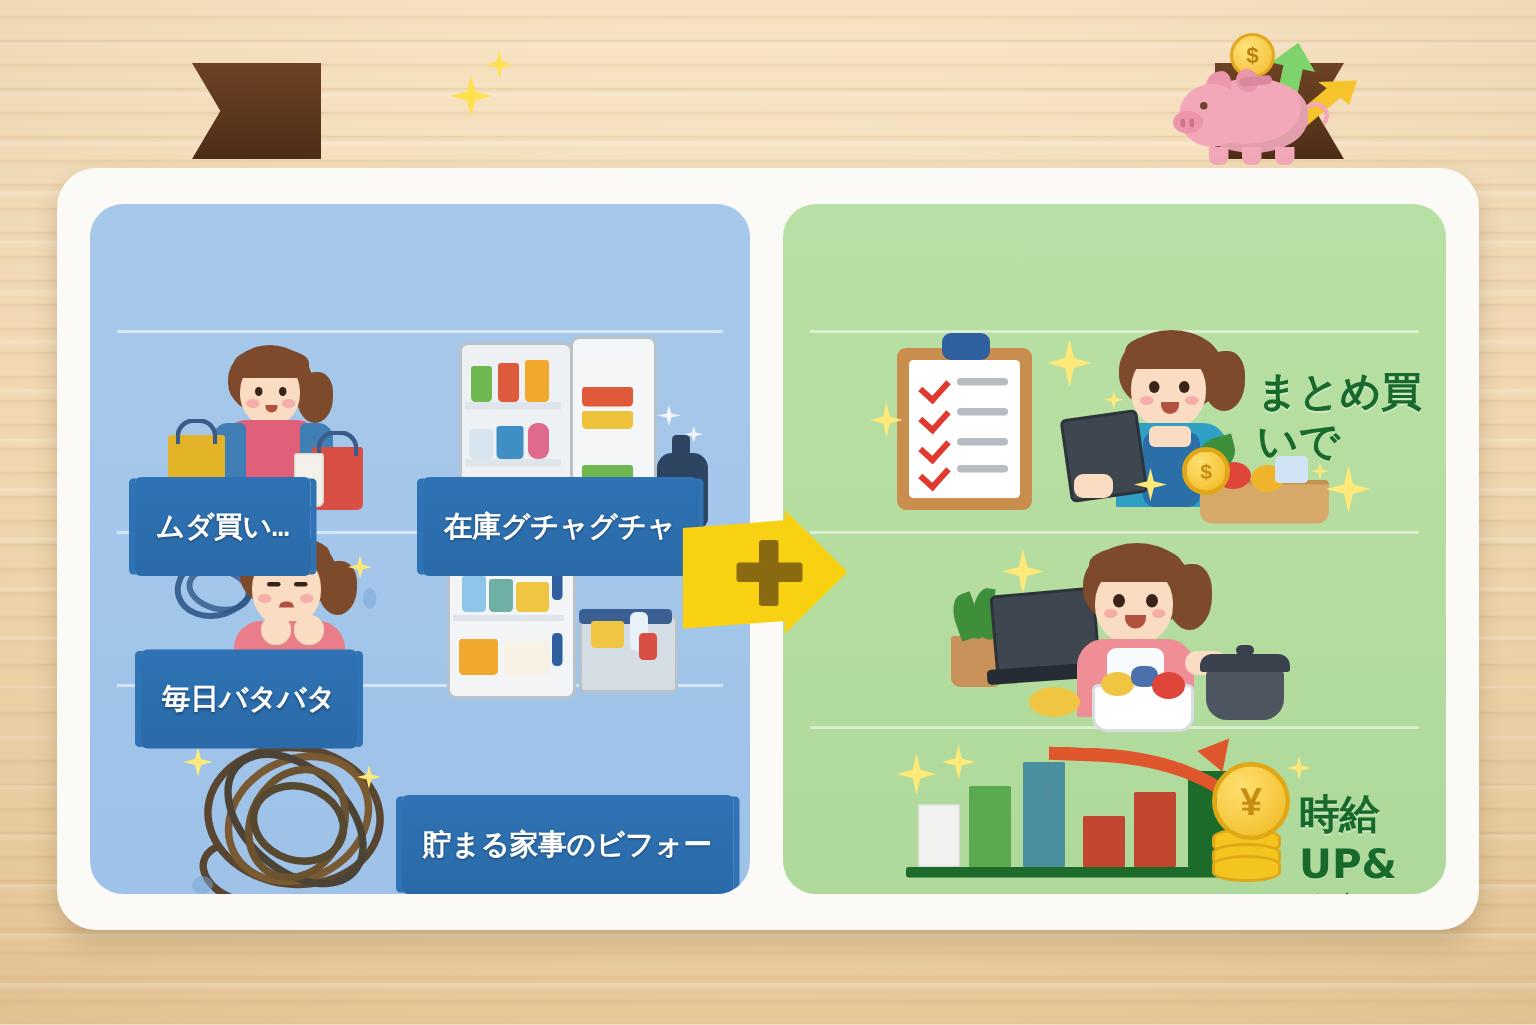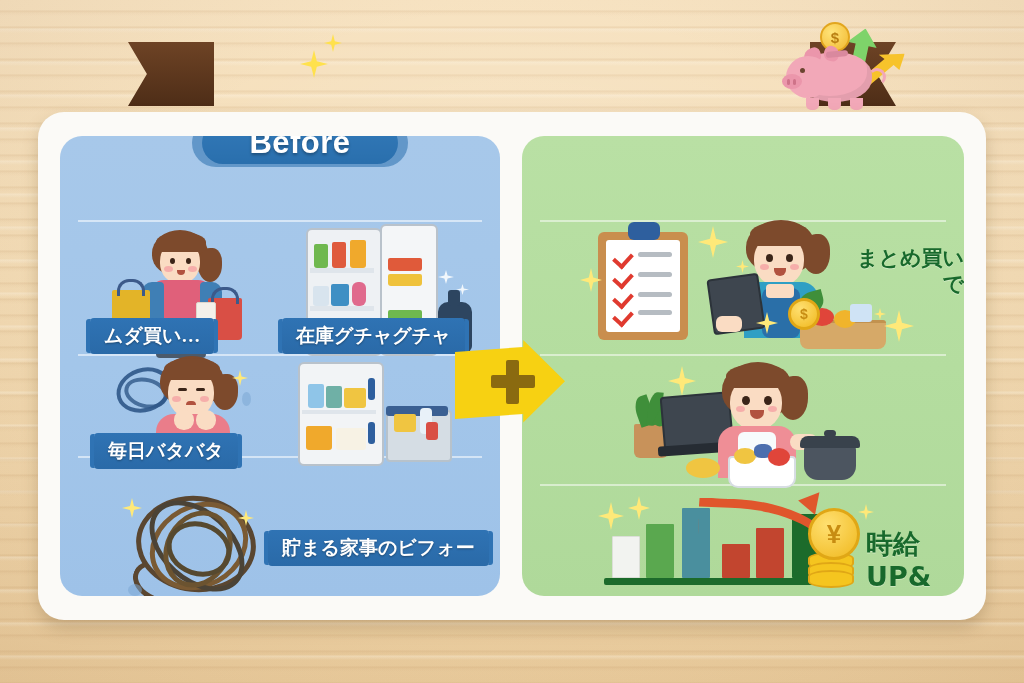--- a/index.html
+++ b/index.html
@@ -119,31 +119,31 @@
     font-family:"Liberation Sans",sans-serif;z-index:6;
   }
   .badge::before{content:"";position:absolute;inset:-3px -10px;border-radius:24px;opacity:.55;z-index:-1;}
   .badge.before-badge{left:142px;width:196px;background:linear-gradient(180deg,#3d86c6,#2a6fad);}
   .badge.before-badge::before{background:#2a6fad;}
 
   
   .cap-blue{
     position:absolute;display:inline-flex;align-items:center;justify-content:center;
     background:linear-gradient(180deg,#2f73b4,#2a6aa8);
-    color:#fff;font-weight:bold;font-size:19px;padding:5px 14px;border-radius:4px;
+    color:#fff;font-weight:bold;font-size:19px;padding:20px 14px;border-radius:4px;
     box-shadow:-5px 0 0 -1px #2f73b4, 5px 0 0 -1px #2f73b4;
     text-shadow:0 1px 2px rgba(0,0,0,.35);
-    font-family:Liberation Serif, serif;white-space:nowrap;z-index:5;
+    font-family:Liberation Mono, monospace;white-space:nowrap;z-index:5;
   }
   
   .cap-green{
     position:absolute;color:#18692c;font-weight:bold;line-height:1.22;z-index:5;
     font-family:"DejaVu Sans","Liberation Sans",sans-serif;text-shadow:0 1px 0 rgba(255,255,255,.35);
   }
-  .cap-green .l1{font-size:21px;display:block;text-align:right;}
+  .cap-green .l1{font-size:27px;display:block;}
   .cap-green .l2{font-size:27px;display:block;}
 
   
   .mid-arrow{
     position:absolute;left:455px;top:340px;width:110px;height:86px;z-index:20;
     background:#f7d112;
     clip-path:polygon(0% 14%,62% 8%,62% 0%,100% 48%,62% 96%,62% 86%,0% 92%);
     filter:drop-shadow(0 3px 4px rgba(110,90,20,.35));
   }
   .mid-plus{position:absolute;left:489px;top:358px;width:48px;height:48px;z-index:21;}
@@ -344,21 +344,20 @@
         <div class="scribble" style="left:36px;top:28px;width:70px;height:56px;border:5px solid #6b5330;border-radius:50%;transform:rotate(-62deg);"></div>
         <div class="scribble" style="left:44px;top:34px;width:56px;height:44px;border:5px solid #56492f;border-radius:50%;transform:rotate(18deg);"></div>
         <div class="scribble" style="left:10px;top:74px;width:46px;height:30px;border:5px solid #5a4630;border-top-color:transparent;border-right-color:transparent;border-radius:50%;transform:rotate(22deg);"></div>
         <div class="sp" style="left:0px;top:10px;width:20px;height:20px;"></div>
         <div class="sp" style="left:116px;top:22px;width:16px;height:16px;"></div>
         <div class="blob" style="left:6px;top:96px;width:14px;height:12px;"></div>
       </div>
 
       <div class="cap-blue" style="left:208px;top:394px;">貯まる家事のビフォー</div>
 
-      <div class="badge before-badge">Before</div>
     </div>
 
     <div class="panel after">
 
       <div class="divider" style="top:84px;background:rgba(255,255,255,.5);"></div>
       <div class="divider" style="top:218px;background:rgba(255,255,255,.5);"></div>
       <div class="divider" style="top:348px;background:rgba(255,255,255,.5);"></div>
 
       <div class="art" style="left:58px;top:84px;width:130px;height:122px;">
         <div class="clip-board" style="left:18px;top:12px;width:90px;height:108px;"></div>

